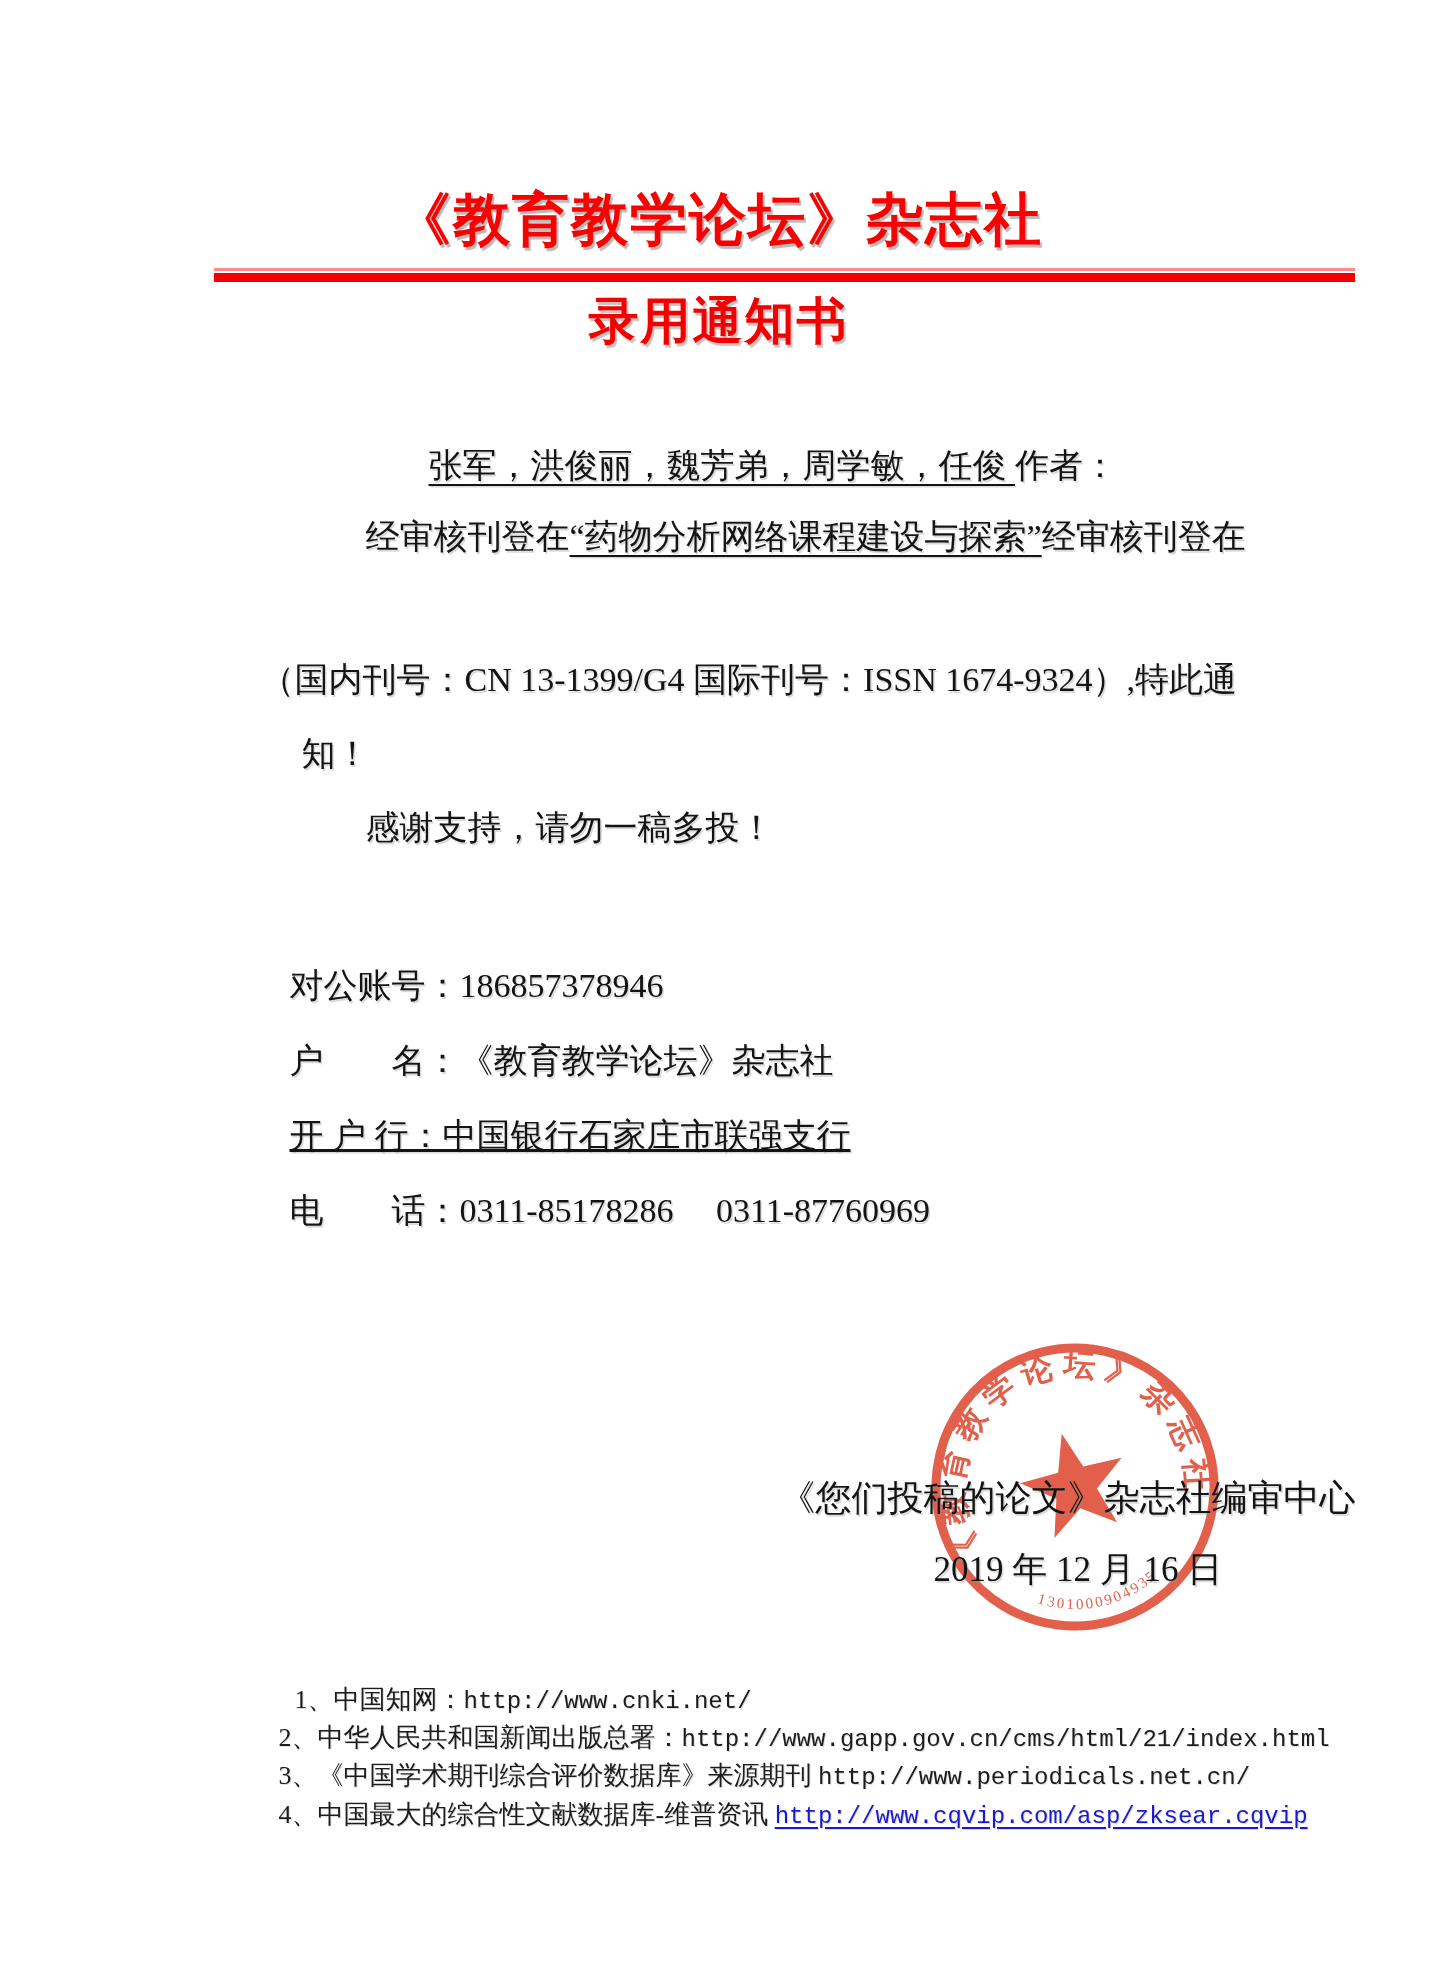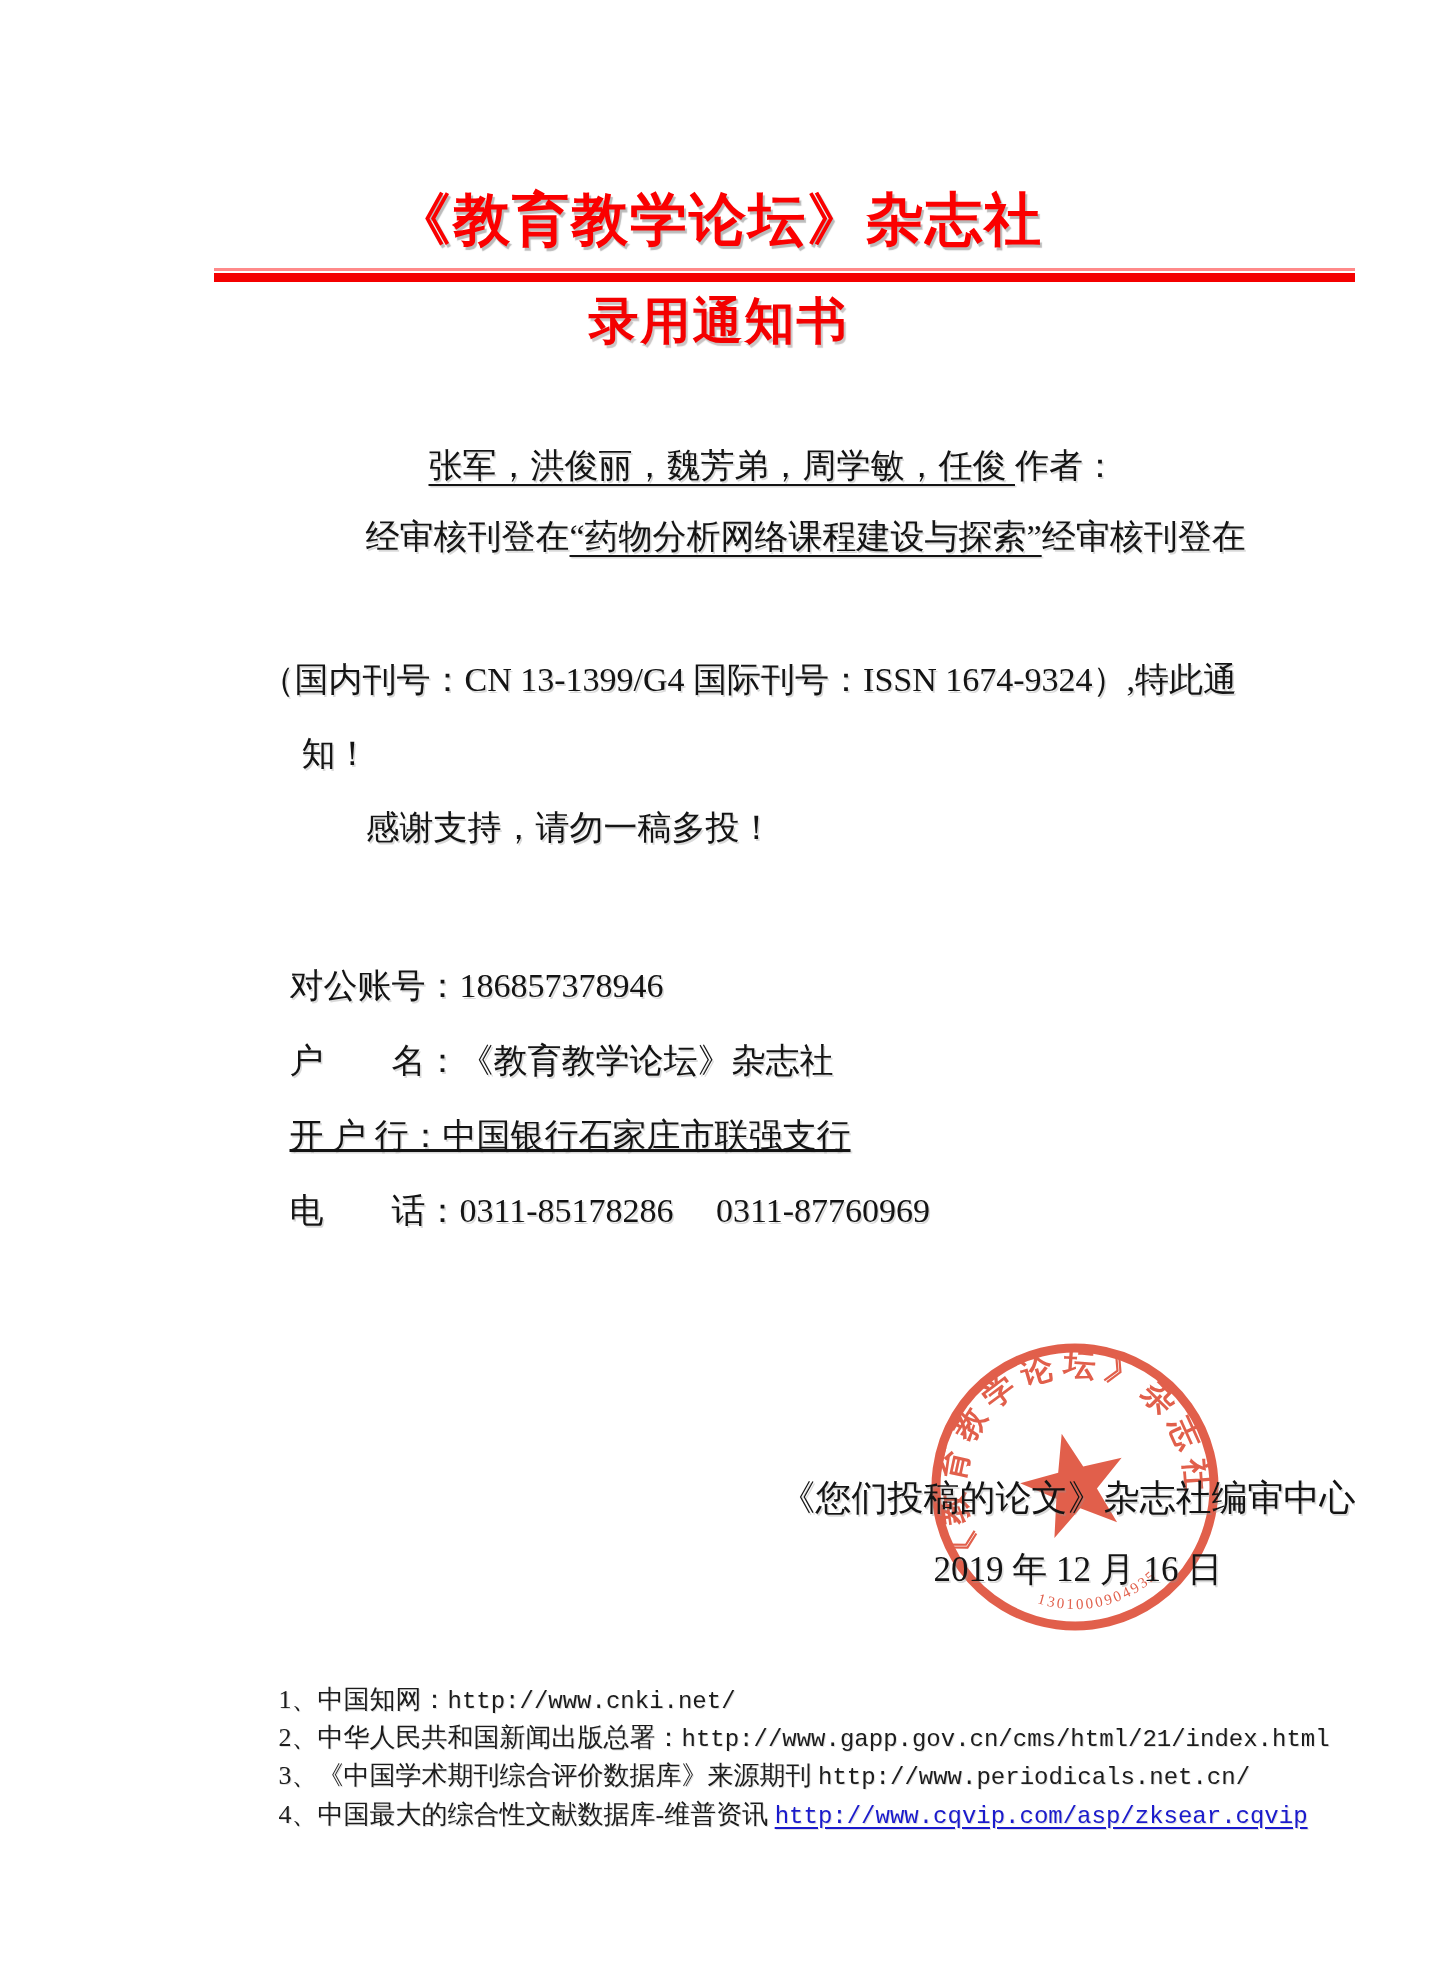--- a/index.html
+++ b/index.html
@@ -133,21 +133,21 @@
       </text>
       <text font-size="15" fill="#dd4a33" letter-spacing="2.5" font-family="'Liberation Serif','DejaVu Serif',serif">
         <textPath href="#sealNum" startOffset="6">1301000904935</textPath>
       </text>
     </g>
   </svg>
 
   <p class="line sig" style="top:1478px;left:697px;">《您们投稿的论文》杂志社编审中心</p>
   <p class="line" style="top:1550px;left:851px;font-size:35px;">2019 年 12 月 16 日</p>
 
-  <p class="footer-line" style="top:1684px;left:196px;"><span>1、中国知网：</span><span class="url">http://www.cnki.net/</span></p>
+  <p class="footer-line" style="top:1684px;left:212px;"><span>1、中国知网：</span><span class="url">http://www.cnki.net/</span></p>
 
   <p class="footer-line" style="top:1722px;left:196px;"><span>2、中华人民共和国新闻出版总署：</span><span class="url">http://www.gapp.gov.cn/cms/html/21/index.html</span></p>
 
   <p class="footer-line" style="top:1760px;left:196px;"><span>3、《中国学术期刊综合评价数据库》来源期刊 </span><span class="url">http://www.periodicals.net.cn/</span></p>
 
   <p class="footer-line" style="top:1799px;left:196px;"><span>4、中国最大的综合性文献数据库-维普资讯 </span><a class="link-url">http://www.cqvip.com/asp/zksear.cqvip</a></p>
 
 </div>
 
 </body></html>

